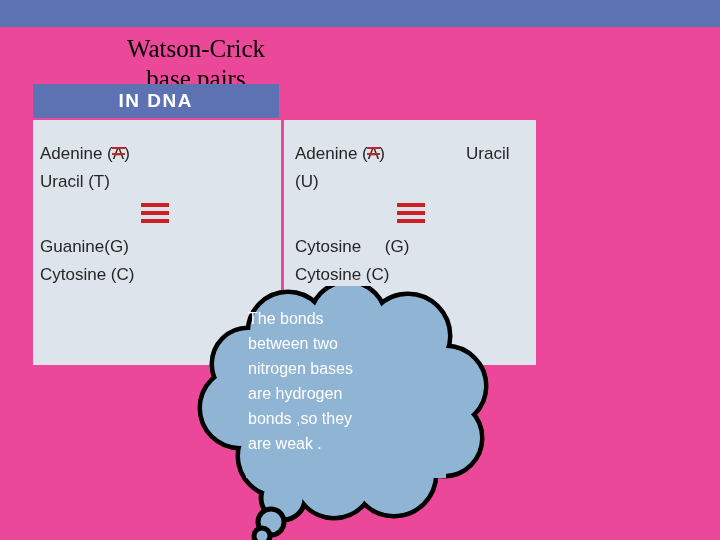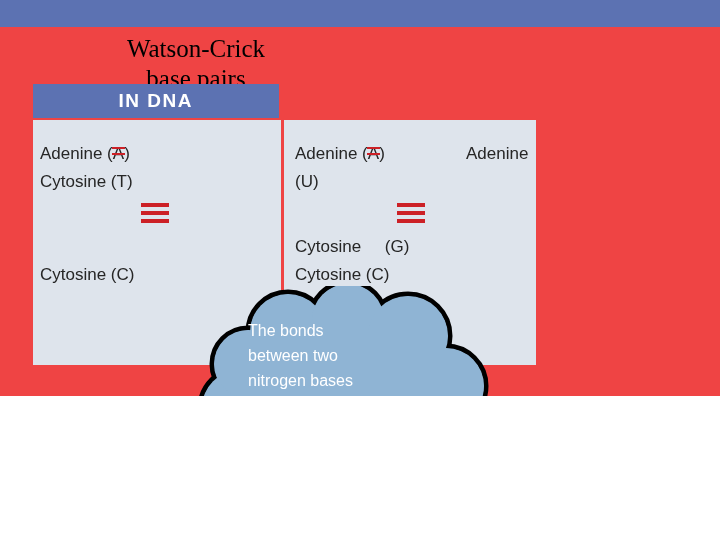--- a/index.html
+++ b/index.html
@@ -12,23 +12,23 @@
     background: #ffffff;
     font-family: "Liberation Sans", sans-serif;
     overflow: hidden;
     position: relative;
   }
 
   #slide {
     position: absolute;
     left: 0; top: 0;
     width: 720px;
-    height: 396px;
+    height: 540px;
     overflow: hidden;
-    background: #ef4444;
+    background: #ec4899;
   }
 
   
   .top-banner {
     position: absolute;
     left: 0; top: 0;
     width: 720px;
     height: 27px;
     background: #5c72b2;
   }
@@ -137,21 +137,21 @@
     height: 254px;
     z-index: 5;
   }
   .thought-bubble svg {
     position: absolute;
     left: 0; top: 0;
   }
   .bubble-text {
     position: absolute;
     left: 52px;
-    top: 32px;
+    top: 20px;
     width: 150px;
     font-size: 16px;
     line-height: 25px;
     color: #ffffff;
     white-space: pre-line;
   }
 </style>
 </head>
 <body>
 
@@ -165,35 +165,35 @@
   <div class="table-wrap">
 
     <div class="table-header-row">
       <div class="th th-dna">IN DNA</div>
       <div class="th th-rna">IN RNA</div>
     </div>
 
     <div class="table-body-row">
 
       <div class="td td-dna">
-        <div class="cell-text dna-pair-1"><span>Adenine (</span><span class="struck"><span>A</span><span class="bar b1"></span><span class="bar b2"></span></span><span>)</span><br><span>Cytosine (T)</span></div>
+        <div class="cell-text dna-pair-1"><span>Adenine (</span><span class="struck"><span>A</span><span class="bar b1"></span><span class="bar b2"></span></span><span>)</span><br><span>Uracil (T)</span></div>
 
         <div class="bonds bonds-dna">
           <div class="line"></div>
           <div class="line"></div>
           <div class="line"></div>
         </div>
 
-        <div class="cell-text dna-pair-2"><br><span>Cytosine (C)</span></div>
+        <div class="cell-text dna-pair-2"><span>Guanine(G)</span><br><span>Cytosine (C)</span></div>
       </div>
 
       <div class="td td-rna">
         <div class="cell-text rna-pair-1"><span>Adenine (</span><span class="struck"><span>A</span><span class="bar b1"></span><span class="bar b2"></span></span><span>)</span><br><span>(U)</span></div>
 
-        <div class="cell-text rna-uracil">Adenine</div>
+        <div class="cell-text rna-uracil">Uracil</div>
 
         <div class="bonds bonds-rna">
           <div class="line"></div>
           <div class="line"></div>
           <div class="line"></div>
         </div>
 
         <div class="cell-text rna-pair-2"><span>Cytosine     (G)</span><br><span>Cytosine (C)</span></div>
       </div>
 

